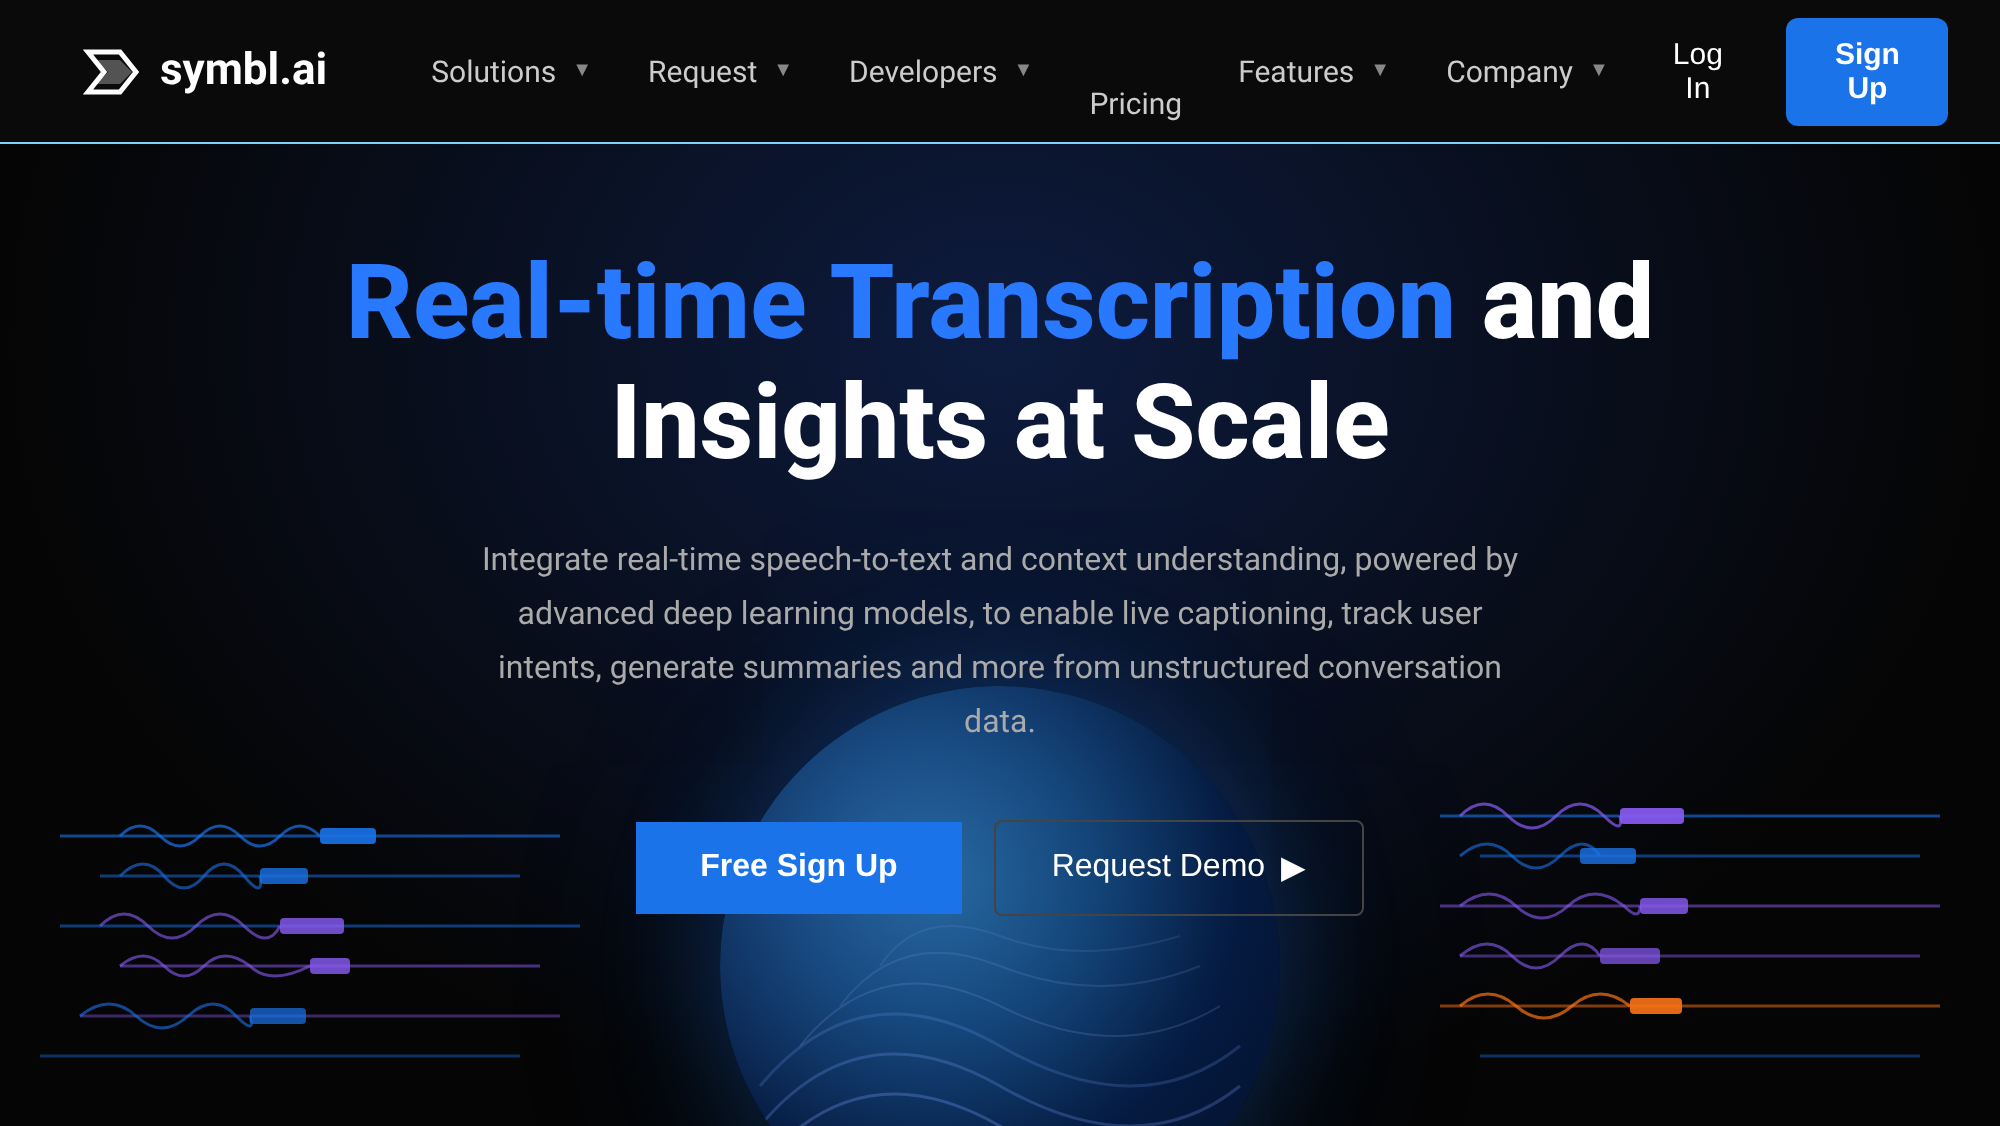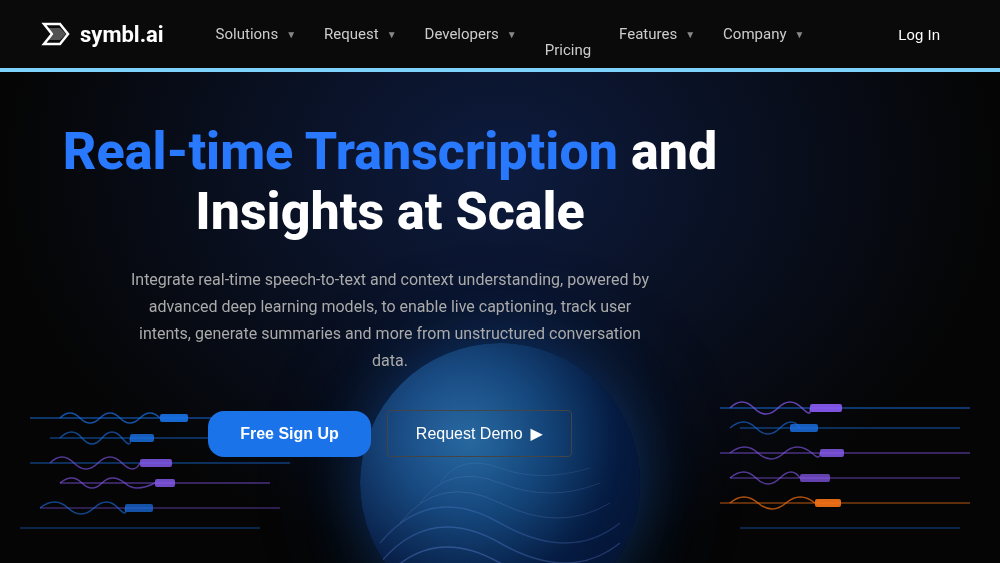--- a/index.html
+++ b/index.html
@@ -13,21 +13,21 @@
       overflow: hidden;
     }
 
     
     .navbar {
       display: flex;
       align-items: center;
       padding: 0 40px;
       height: 72px;
       background-color: #0a0a0a;
-      border-bottom: 4px solid #7dd3fc;
+      border-bottom: 1px solid #7dd3fc;
     }
 
     .logo {
       display: flex;
       align-items: center;
       gap: 8px;
       margin-right: 40px;
       text-decoration: none;
       color: white;
     }
@@ -101,20 +101,21 @@
     }
 
     
     .hero {
       position: relative;
       width: 100%;
       height: 491px;
       background: radial-gradient(ellipse at 50% 20%, #0d1b3e 0%, #050505 70%);
       display: flex;
       flex-direction: column;
+      align-items: center;
       overflow: hidden;
     }
 
     .hero-content {
       position: relative;
       z-index: 10;
       text-align: center;
       padding: 50px 40px 0;
       max-width: 780px;
     }
@@ -149,21 +150,21 @@
       align-items: center;
     }
 
     .btn-free-signup {
       padding: 14px 32px;
       font-size: 16px;
       font-weight: 600;
       color: white;
       background: #1a73e8;
       border: none;
-      border-radius: 16px;
+      border-radius: 0;
       cursor: pointer;
     }
 
     .btn-request-demo {
       display: flex;
       align-items: center;
       gap: 8px;
       padding: 13px 28px;
       font-size: 16px;
       font-weight: 500;
@@ -238,20 +239,21 @@
       <span class="chevron">▼</span>
     </div>
     <div class="nav-item">
       <span>Company</span>
       <span class="chevron">▼</span>
     </div>
   </div>
 
   <div class="nav-actions">
     <button class="btn-login">Log In</button>
+    <button class="btn-signup">Sign Up</button>
   </div>
 </nav>
 
 <section class="hero">
   <div class="hero-content">
     <h1 class="hero-title">
       <span class="blue-text">Real-time Transcription</span>
       <span class="white-text"> and<br>Insights at Scale</span>
     </h1>
     <p class="hero-subtitle">Integrate real-time speech-to-text and context understanding, powered by advanced deep learning models, to enable live captioning, track user intents, generate summaries and more from unstructured conversation data.</p>

